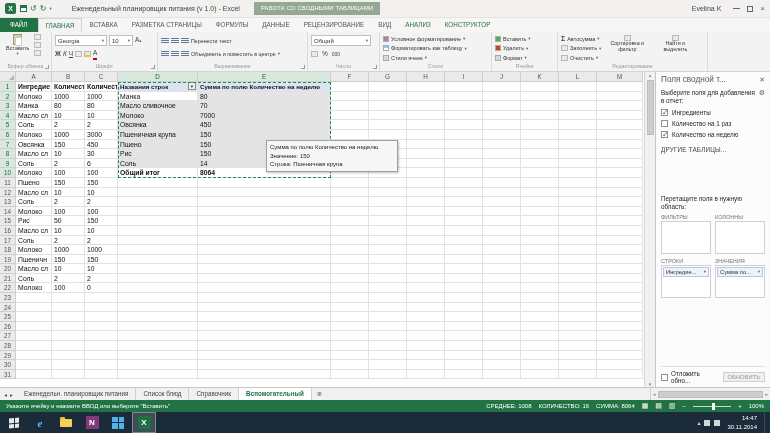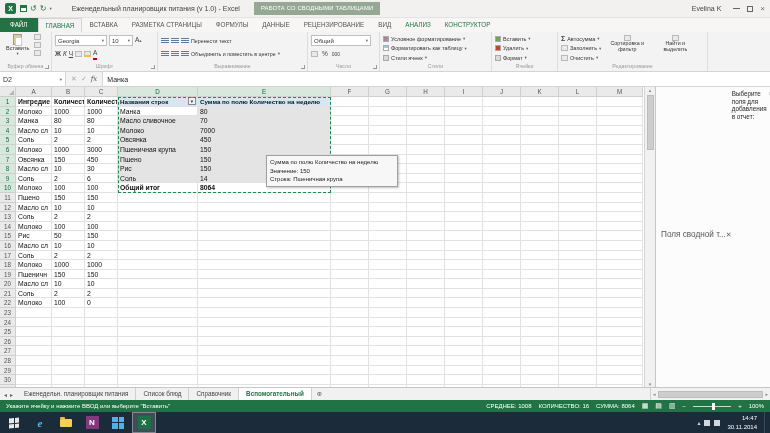--- a/index.html
+++ b/index.html
@@ -78,21 +78,21 @@
 .pvtot{font-weight:bold}
 .fltr{width:8px;height:8px;border:1px solid #8a8a8a;background:#f2f2f2;font-size:4.5px;line-height:7px;text-align:center;color:#444;flex:none}
 .selov{position:absolute;left:118px;top:10px;width:213px;height:96px;border:1.5px dashed #1f8a53;pointer-events:none;z-index:5}
 .dtip{position:absolute;left:266px;top:68px;width:132px;background:#f7f7f7;border:1px solid #a0a0a0;box-shadow:1px 1px 2px rgba(0,0,0,.25);font-size:6px;color:#222;padding:2px 3px;z-index:10;line-height:1.45}
 
 
 .vscroll{width:11px;background:#f1f1f1;border-left:1px solid #d4d4d4;display:flex;flex-direction:column;align-items:center;color:#888;font-size:5px;flex:none}
 .vthumb{width:7px;height:55px;background:#cdcdcd;border:1px solid #bdbdbd;margin-top:2px}
 
 
-.panel{width:115px;background:#fcfcfc;border-left:1px solid #c6c6c6;display:flex;padding:3px 5px;font-size:6.3px;flex:none}
+.panel{width:115px;background:#fcfcfc;border-left:1px solid #c6c6c6;display:flex;flex-direction:column;padding:3px 5px;font-size:6.3px;flex:none}
 .p-head{display:flex;justify-content:space-between;align-items:center;margin-bottom:5px}
 .p-title{font-size:8.2px;color:#595959;white-space:nowrap}
 .p-x{color:#666;font-size:7px}
 .p-sub{display:flex;justify-content:space-between;align-items:flex-start;color:#262626;margin-bottom:3px;line-height:1.2}
 .gear{color:#666;font-size:7px;flex:none;margin-left:2px}
 .frow{display:flex;align-items:center;gap:4px;height:11px}
 .cb{width:7px;height:7px;border:1px solid #919191;background:#fff;position:relative;flex:none}
 .cb.on::after{content:"✓";position:absolute;left:0;top:-2px;font-size:8px;color:#217346}
 .flab{color:#262626;white-space:nowrap;overflow:hidden}
 .p-more{margin-top:6px;color:#444;letter-spacing:.2px;white-space:nowrap}
@@ -344,34 +344,20 @@
           <div style="display:flex;flex-direction:column;align-items:center">
               <span class="sic"></span>
               <span class="twoline" style="text-align:center">Найти и выделить</span>
             </div>
         </div>
       </div>
       <div class="rname">Редактирование</div>
     </div>
   </div>
 
-  <div class="fbar">
-    <div class="namebox">
-        <span>D2</span>
-        <span class="arr">▾</span>
-      </div>
-    <div class="fxbtns">
-      <span>✕</span>
-      <span>✓</span>
-      <span class="fx">fx</span>
-    </div>
-    <div class="finput">
-        <span>Манка</span>
-      </div>
-  </div>
 
   <div class="main">
     <div class="gridwrap">
       <div id="grid">
           <div class="grow hdr">
             <div class="gc corner" style="width: 16px;"></div>
             <div class="gc colhead" style="width: 36px;">A</div>
             <div class="gc colhead" style="width: 33px;">B</div>
             <div class="gc colhead" style="width: 33px;">C</div>
             <div class="gc colhead hlh" style="width: 80px;">D</div>

